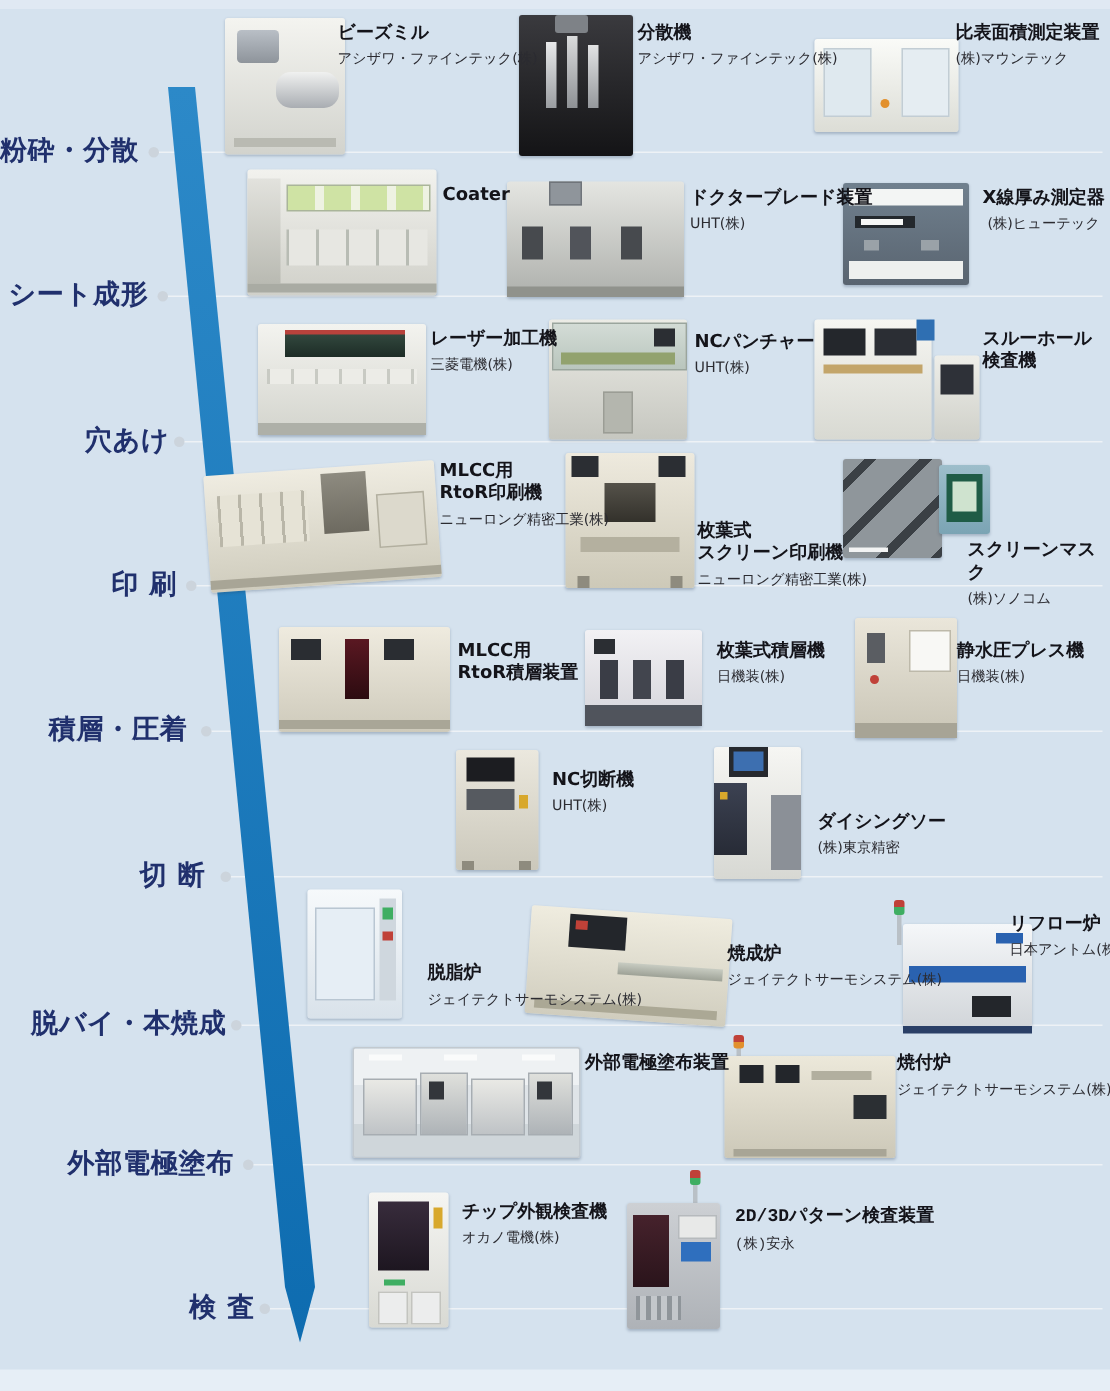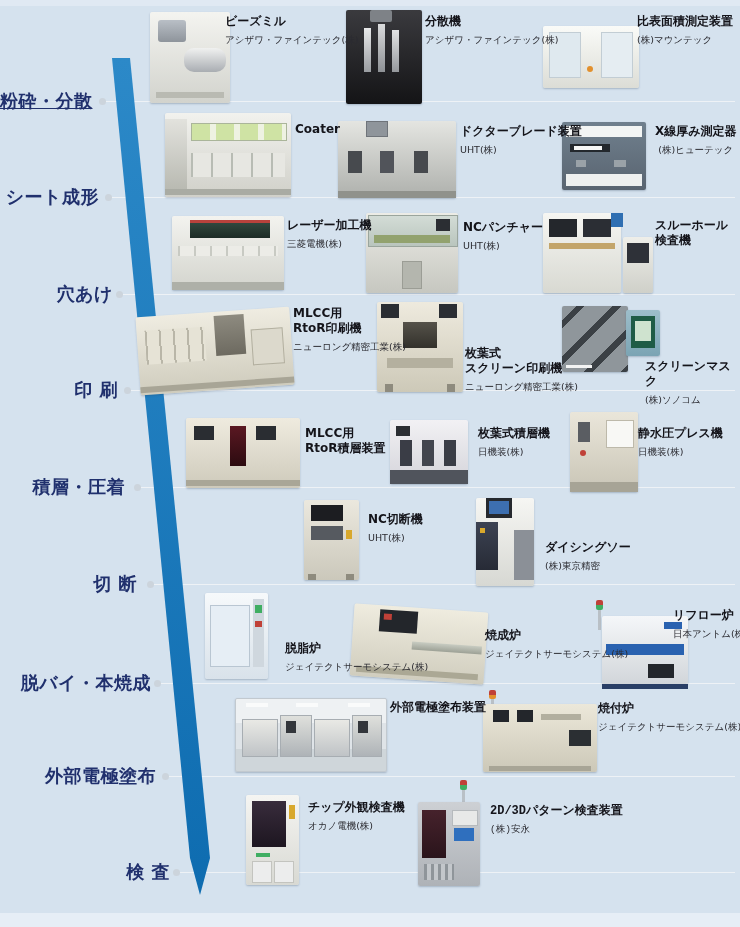--- a/index.html
+++ b/index.html
@@ -47,21 +47,21 @@
   <svg class="arrow-svg" width="740" height="927" viewBox="0 0 740 927">
     <defs>
       <linearGradient id="ag" x1="0" y1="0" x2="0" y2="1">
         <stop offset="0" stop-color="#2c89c8"></stop>
           <stop offset="1" stop-color="#0e6cb0"></stop>
       </linearGradient>
     </defs>
     <polygon points="112,58 130,58 210,858 200,895 190,858" fill="url(#ag)"></polygon>
   </svg>
 
-  <div class="stage-label" style="width:65px;top:89px;text-decoration:underline;">粉砕・分散</div>
+  <div class="stage-label" style="width:65px;top:89px;">粉砕・分散</div>
   <div class="stage-label" style="width:99px;top:185px;">シート成形</div>
   <div class="stage-label" style="width:113px;top:282px;">穴あけ</div>
   <div class="stage-label" style="width:118px;top:378px;">印 刷</div>
   <div class="stage-label" style="width:125px;top:475px;">積層・圧着</div>
   <div class="stage-label" style="width:151px;top:671px;">脱バイ・本焼成</div>
   <div class="stage-label" style="width:137px;top:572px;">切 断</div>
   <div class="stage-label" style="width:156px;top:764px;">外部電極塗布</div>
   <div class="stage-label" style="width:170px;top:860px;">検 査</div>
 
   <div class="mach" style="left:150px;top:12px;width:80px;height:91px;background:linear-gradient(#f4f4f0,#d2d3cd);">
@@ -305,21 +305,21 @@
     <div class="d" style="left:10px;top:4px;width:22px;height:4px;background:#fafbfb;"></div>
     <div class="d" style="left:60px;top:4px;width:22px;height:4px;background:#fafbfb;"></div>
     <div class="d" style="left:112px;top:4px;width:22px;height:4px;background:#fafbfb;"></div>
     <div class="d" style="left:6px;top:20px;width:34px;height:36px;background:linear-gradient(#e9e9e5,#bfc3c6);border:1px solid #a7adb2;"></div>
     <div class="d" style="left:44px;top:16px;width:30px;height:40px;background:linear-gradient(#dfe0dc,#aeb3b7);border:1px solid #a7adb2;"></div>
     <div class="d" style="left:78px;top:20px;width:34px;height:36px;background:linear-gradient(#e9e9e5,#bfc3c6);border:1px solid #a7adb2;"></div>
     <div class="d" style="left:116px;top:16px;width:28px;height:40px;background:linear-gradient(#dfe0dc,#aeb3b7);border:1px solid #a7adb2;"></div>
     <div class="d" style="left:50px;top:22px;width:10px;height:12px;background:#33363b;"></div>
     <div class="d" style="left:122px;top:22px;width:10px;height:12px;background:#33363b;"></div>
   </div>
-  <div class="mlabel" style="left:390px;top:701px;font-family:Liberation Mono, monospace;">
+  <div class="mlabel" style="left:390px;top:701px;">
     <div class="m-name">外部電極塗布装置</div>
     <div class="m-co"></div>
   </div>
 
   <div class="mach" style="left:483px;top:690px;width:114px;height:88px;background:transparent;box-shadow:none;">
     <div class="d" style="left:8px;top:0;width:3px;height:20px;background:#b9c0c6;"></div>
     <div class="d" style="left:6px;top:0;width:7px;height:9px;background:linear-gradient(#c04138 0 50%,#e2902d 50%);border-radius:2px;"></div>
     <div class="d" style="left:0;top:14px;width:114px;height:68px;background:linear-gradient(#ece8da,#ccc8b8);border-radius:2px;box-shadow:0 1px 2px rgba(40,60,90,.28);"></div>
     <div class="d" style="left:10px;top:20px;width:16px;height:12px;background:#23262b;"></div>
     <div class="d" style="left:34px;top:20px;width:16px;height:12px;background:#23262b;"></div>

